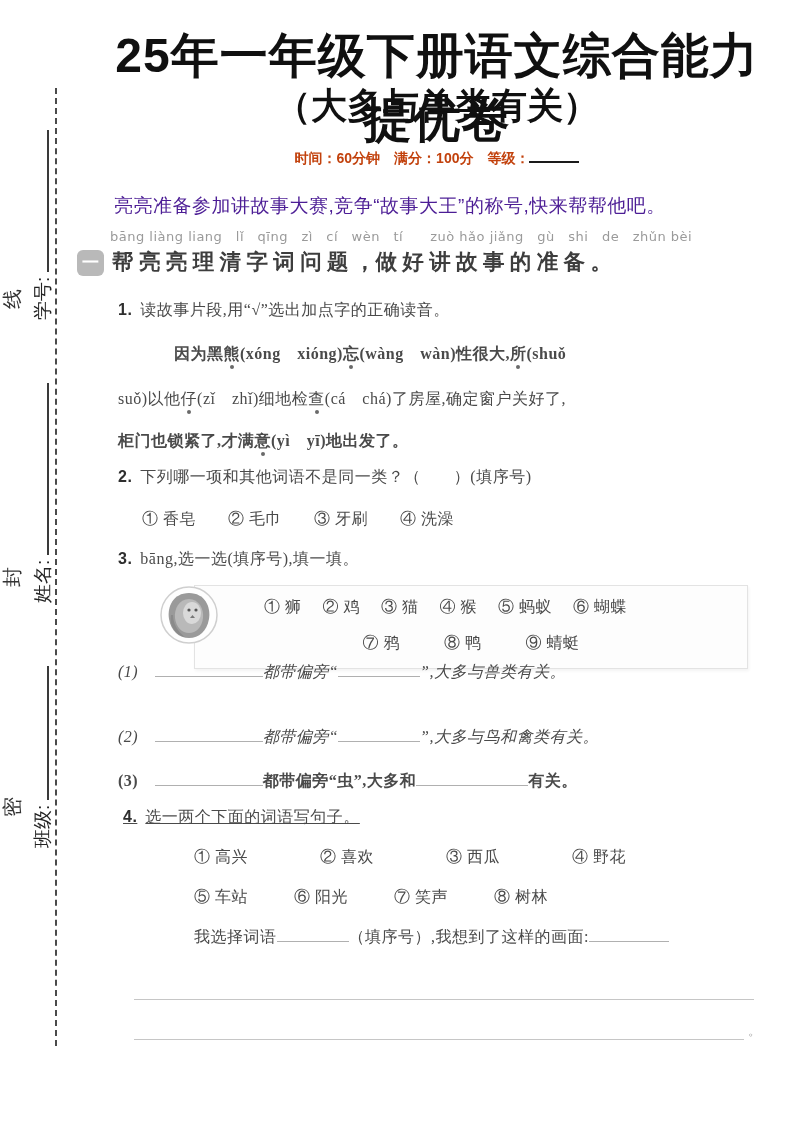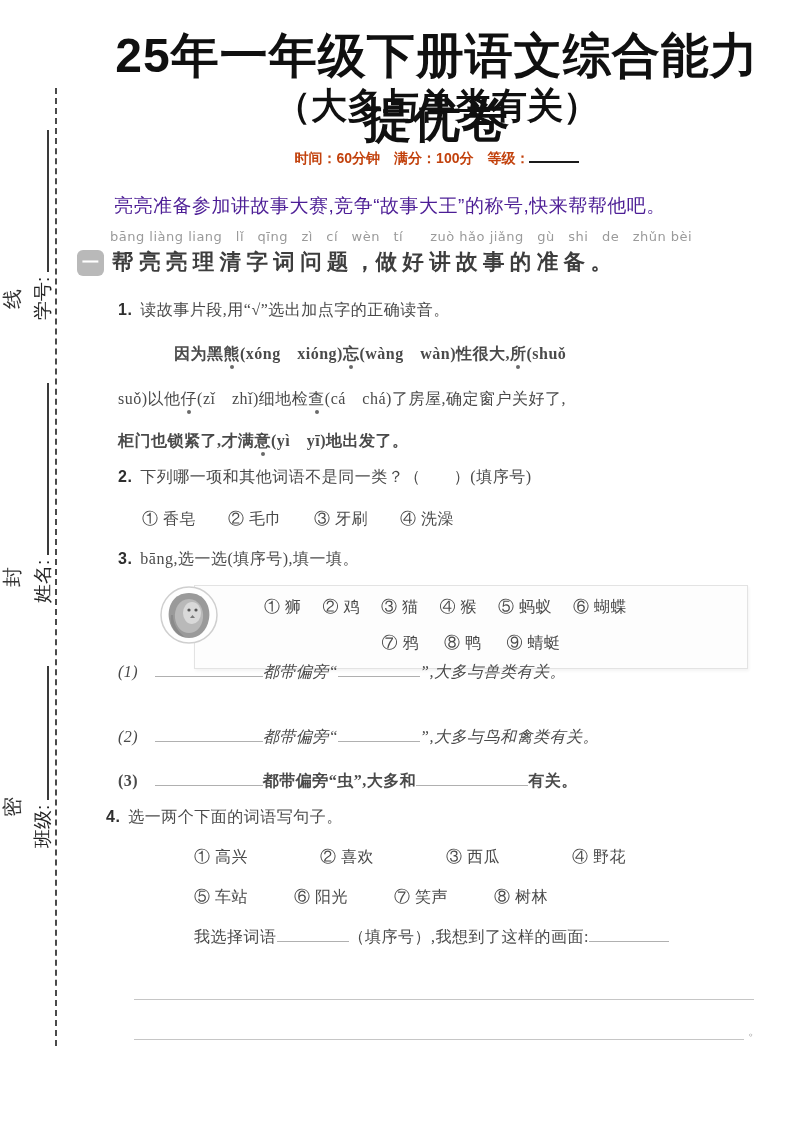--- a/index.html
+++ b/index.html
@@ -54,27 +54,27 @@
   .q2{top:467px;left:12px;}
   .row{display:flex;}
   .opts2{top:509px;left:36px;gap:32px;}
   .q3{top:549px;left:12px;}
 
   .bank-box{top:585px;left:88px;width:552px;height:82px;
     border:1px solid #e3e3e3;background:#fdfdfd;
     box-shadow:1px 2px 3px rgba(0,0,0,0.05);}
   .bank-row1{position:absolute;top:11px;left:38px;display:flex;gap:21px;margin-left:31px;}
   .bank-row2{position:absolute;top:47px;left:0;right:0;display:flex;
-    justify-content:center;gap:25px;}
+    justify-content:center;gap:44px;}
   .lion{position:absolute;left:-36px;top:-1px;width:60px;height:60px;}
 
   .b1{top:662px;left:12px;font-style:italic;}
   .b2{top:727px;left:12px;font-style:italic;}
   .b3{top:771px;left:12px;font-weight:bold;}
-  .q4{top:807px;left:0;}
+  .q4{top:807px;left:17px;text-decoration:underline;}
   .w1{top:847px;left:88px;gap:72px;}
   .w2{top:887px;left:88px;gap:46px;}
   .sent{top:927px;left:88px;}
 
   .blank{display:inline-block;border-bottom:1.5px solid #b0b0b0;height:14px;
     vertical-align:baseline;}
   .dotted{position:relative;}
   .dotted::after{content:"";position:absolute;left:50%;bottom:-7px;width:4px;
     height:4px;border-radius:50%;background:#6a6a6a;transform:translateX(-50%);}
 

